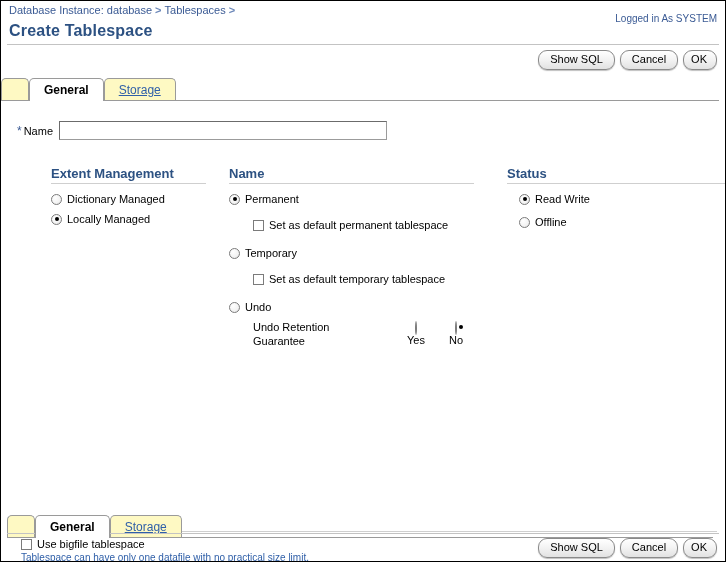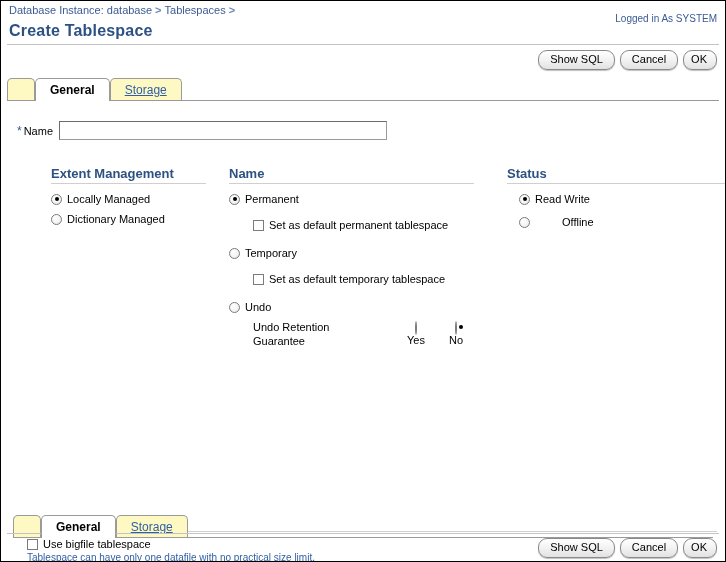--- a/index.html
+++ b/index.html
@@ -79,21 +79,21 @@
     margin-left: 5px;
     cursor: pointer;
     line-height: 13px;
     box-shadow: 0 1px 1px rgba(0,0,0,.25);
   }
   .btn.small { padding: 2px 9px 3px 7px; }
 
   
   .tabstrip {
     position: relative;
-    margin: 2px 6px 0 6px;
+    margin: 2px 6px 0 0;
     height: 23px;
   }
   .tabstrip .baseline {
     position: absolute;
     left: 0; right: 0; bottom: 0;
     height: 1px;
     background: #9a9a9a;
   }
   .tab {
     position: relative;
@@ -246,21 +246,21 @@
     width: 26px;
   }
   .yn .radio { margin: 0 auto 2px auto; }
   .yn .yn-text { font-size: 11px; }
   .yn-yes { left: 150px; top: 2px; }
   .yn-no  { left: 190px; top: 2px; }
 
   
   .datafiles {
     position: absolute;
-    left: 12px;
+    left: 6px;
     right: 8px;
     top: 393px;
   }
   .datafiles .section-head { margin-bottom: 6px; }
   .bigfile-row {
     display: flex;
     align-items: center;
     font-size: 11px;
     margin-left: 14px;
   }
@@ -305,26 +305,26 @@
       <span class="req-star">*</span>
       <span class="name-label">Name</span>
       <input class="text-input" type="text" value="" style="">
     </div>
 
     <div class="columns">
 
       <div class="col col-extent">
         <div class="section-head">Extent Management</div>
         <div class="opt">
+          <span class="radio"></span>
+          <label>Dictionary Managed</label>
+        </div>
+        <div class="opt">
           <span class="radio checked"></span>
           <label>Locally Managed</label>
-        </div>
-        <div class="opt">
-          <span class="radio"></span>
-          <label>Dictionary Managed</label>
         </div>
       </div>
 
       <div class="col col-type">
         <div class="section-head">Name</div>
 
         <div class="opt">
           <span class="radio checked"></span>
           <label>Permanent</label>
         </div>
@@ -362,21 +362,21 @@
           </div>
         </div>
       </div>
 
       <div class="col col-status">
         <div class="section-head">Status</div>
         <div class="opt" style="margin-left:12px;">
           <span class="radio checked"></span>
           <label>Read Write</label>
         </div>
-        <div class="opt" style="margin-left:12px;margin-top:9px;gap:27px;">
+        <div class="opt" style="margin-left:12px;margin-top:9px;">
           <span class="radio"></span>
           <label>Offline</label>
         </div>
       </div>
     </div>
 
     <div class="datafiles">
       <div class="section-head">Datafiles</div>
 
       <div class="bigfile-row">

